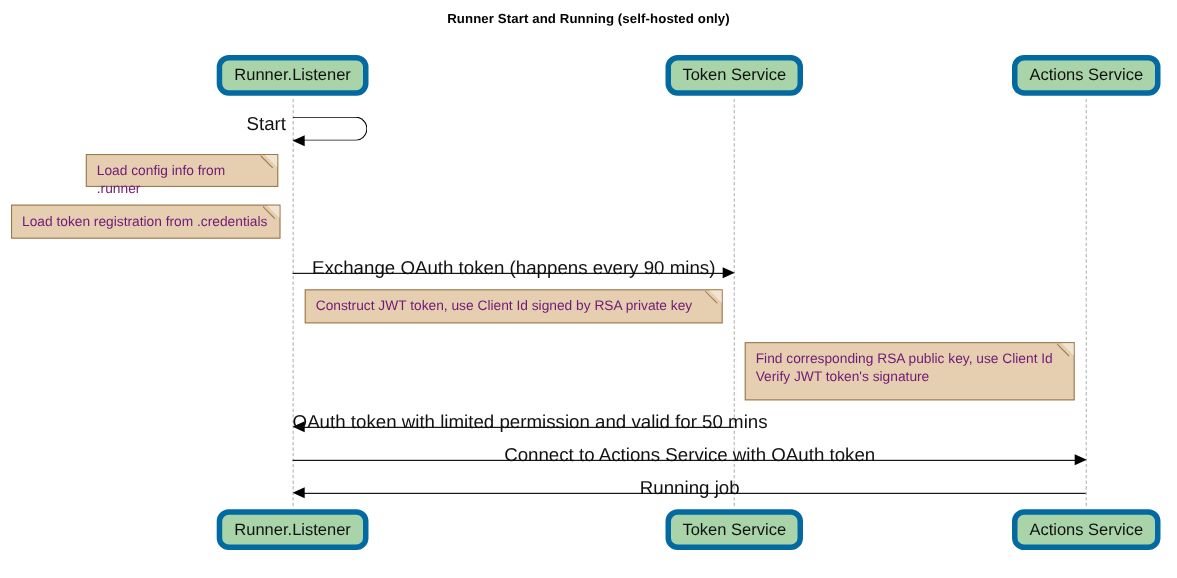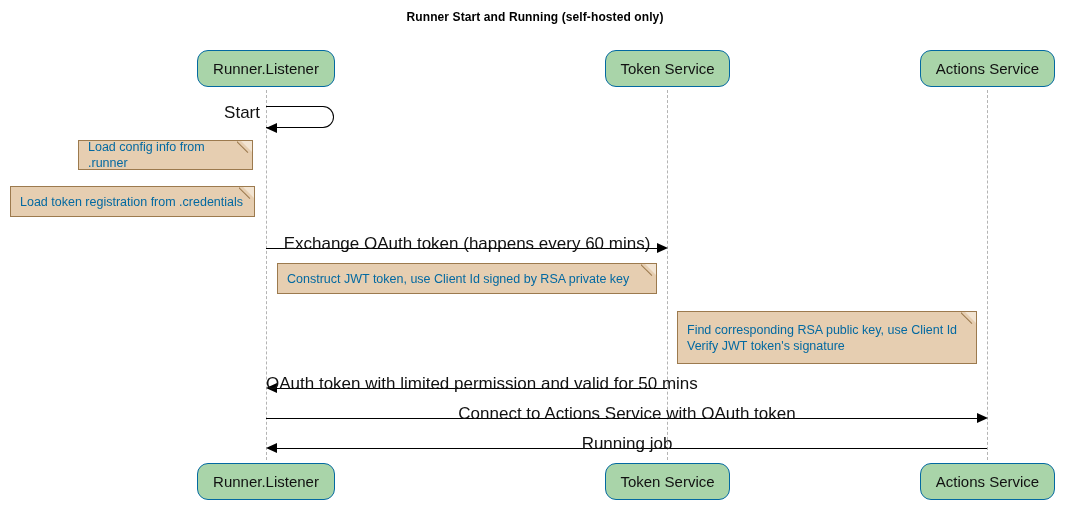--- a/index.html
+++ b/index.html
@@ -37,43 +37,42 @@
     position: absolute;
     width: 0;
     border-left: 1.5px dashed #b4b4b4;
   }
 
   
   .participant {
     position: absolute;
     box-sizing: border-box;
     background: #a9d4a9;
-    border: 1px solid #0369a1;
+    border: 5px solid #0369a1;
     border-radius: 11px;
     display: flex;
     align-items: center;
     justify-content: center;
     font-size: 15px;
     color: #111111;
     white-space: nowrap;
   }
 
   
   .note {
     position: absolute;
     box-sizing: border-box;
     background: #e6ceb1;
     border: 1px solid #9c7a4e;
     padding: 6px 9px 6px 9px;
     font-size: 12.5px;
     line-height: 16px;
-    color: #0369a1;
+    color: #701a75;
     white-space: pre-line;
     display: flex;
-    align-items: center;
   }
   .note .fold {
     position: absolute;
     top: 0;
     right: 0;
     width: 0;
     height: 0;
     border-left: 11px solid transparent;
     border-top: 11px solid #f2e4d2;
   }
@@ -181,21 +180,21 @@
   </div>
 
   <div class="note" style="left:10px; top:186px; width:245px; height:31px;">
     <span>Load token registration from .credentials</span>
     <span class="fold"></span>
     <span class="fold-edge"></span>
   </div>
 
   <div class="msg" style="left:266px; top:248px; width:395px;"></div>
   <div class="arrow-right" style="left:657px; top:243px;"></div>
-  <div class="msg-label" style="left:266px; top:234px; width:402px;">Exchange OAuth token (happens every 60 mins)</div>
+  <div class="msg-label" style="left:266px; top:234px; width:402px;">Exchange OAuth token (happens every 90 mins)</div>
 
   <div class="note" style="left:677px; top:311px; width:300px; height:53px;">
     <span>Find corresponding RSA public key, use Client Id
 Verify JWT token's signature</span>
     <span class="fold"></span>
     <span class="fold-edge"></span>
   </div>
 
   <div class="note" style="left:277px; top:263px; width:380px; height:31px;">
     <span>Construct JWT token, use Client Id signed by RSA private key</span>

